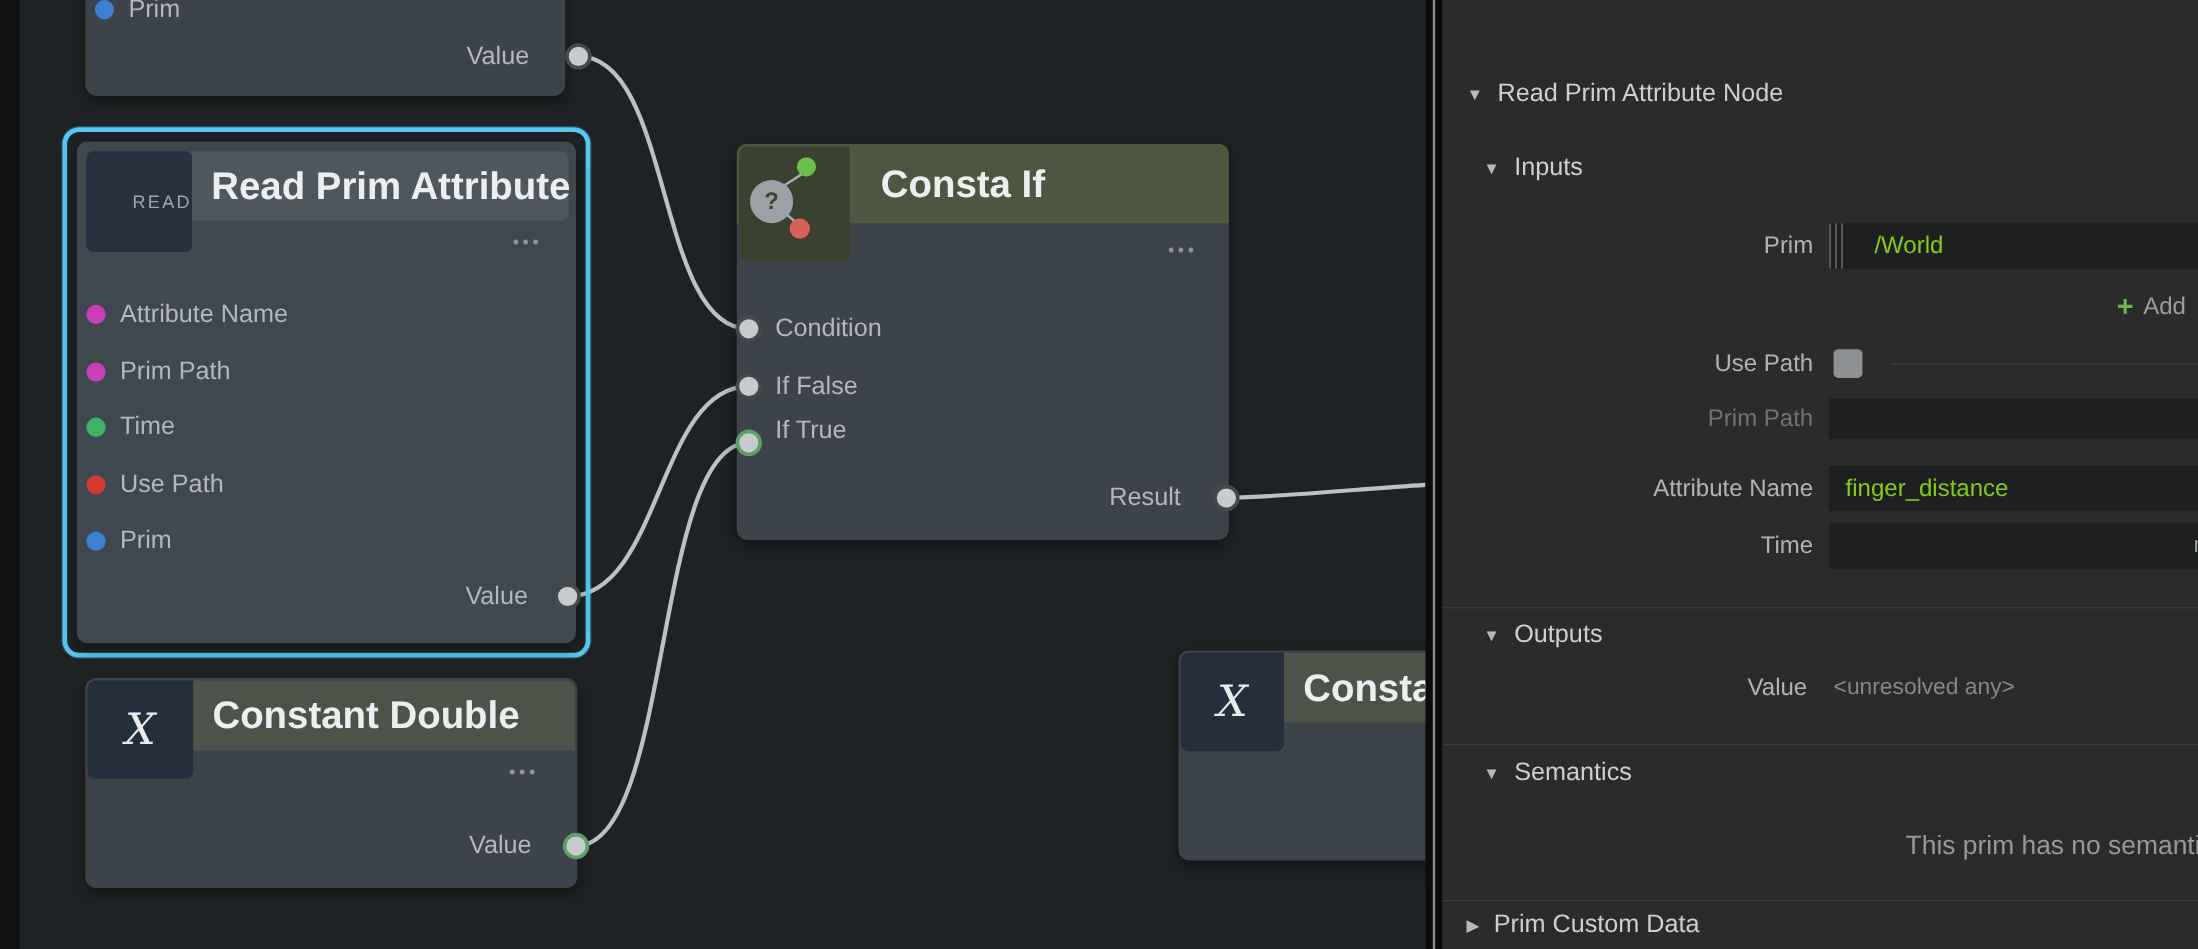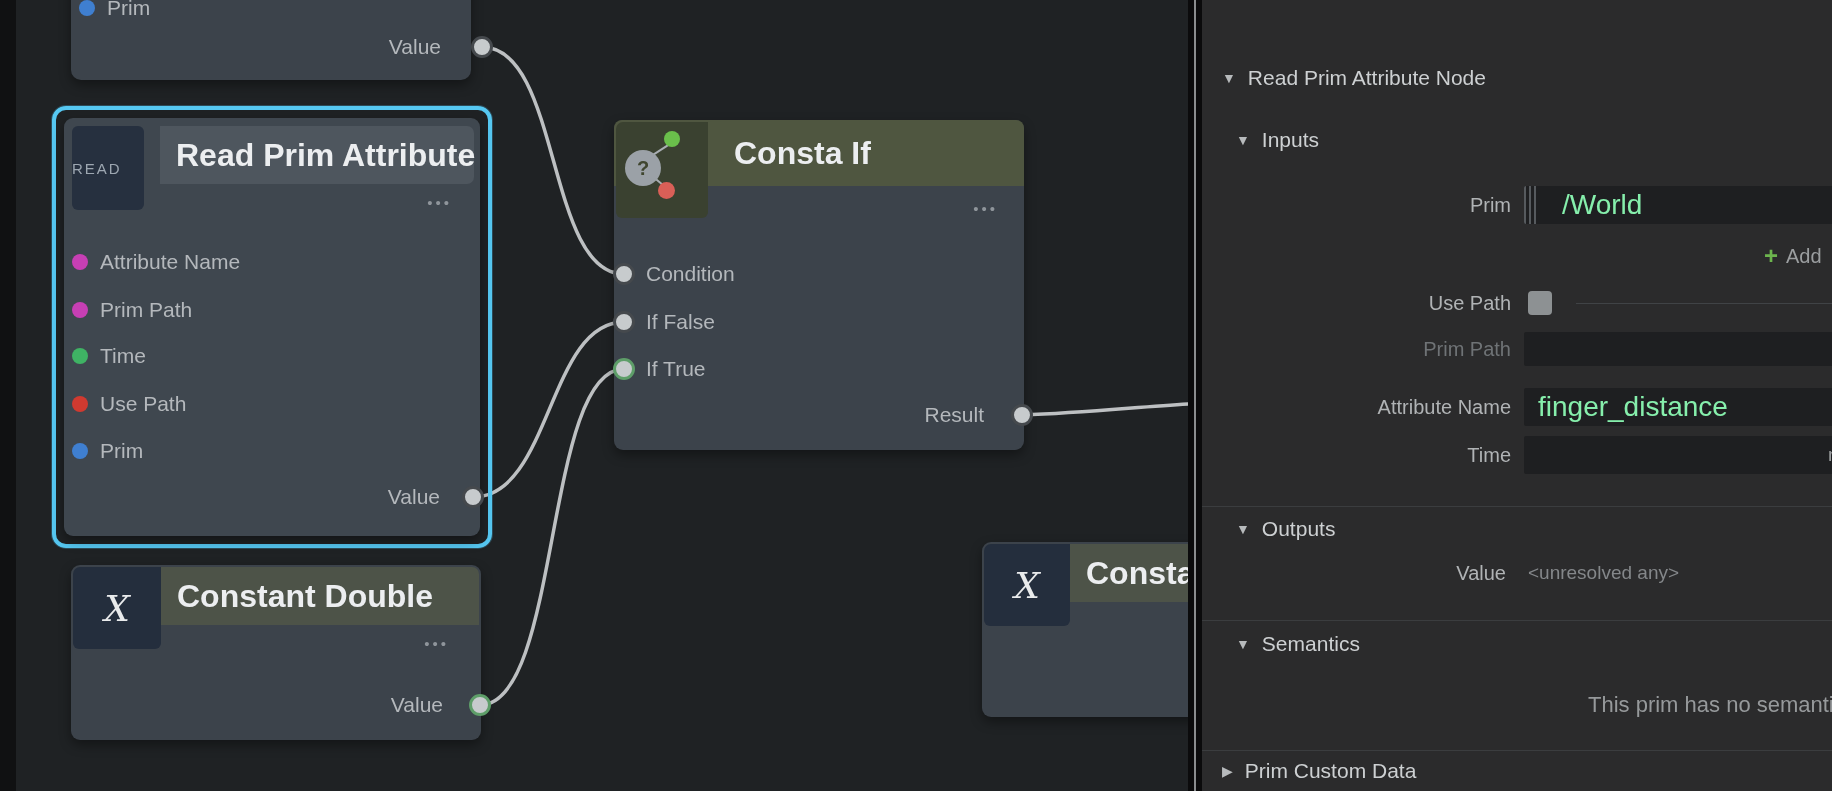--- a/index.html
+++ b/index.html
@@ -20,21 +20,21 @@
   .port-label { margin-left:12px; font-size:21px; color:#b4b8bc; white-space:nowrap; }
   .out-row { position:absolute; left:0; right:0; height:30px; display:flex; align-items:center; justify-content:flex-end; }
   .out-row .port-label { margin-left:0; }
 
   .conn { position:absolute; width:22px; height:22px; border-radius:50%; background:#c7cbcd; border:3px solid #45494d; }
   .conn.green { border-color:#5e9e69; }
 
   
   #selection-outline { position:absolute; left:36px; top:106px; width:440px; height:442px; border:4px solid #56c8f2; border-radius:14px; box-shadow:0 0 0 1px rgba(86,200,242,.25); }
   #node-rpa { left:48px; top:118px; width:416px; height:418px; background:#3f474f; }
-  .rpa-badge { position:absolute; left:8px; top:8px; width:72px; height:84px; background:#26303f; border-radius:6px; display:flex; align-items:center; justify-content:flex-start; font-size:15px; letter-spacing:2px; color:#9da7b1; }
+  .rpa-badge { position:absolute; left:8px; top:8px; width:88px; height:84px; background:#26303f; border-radius:6px; display:flex; align-items:center; justify-content:flex-end; font-size:15px; letter-spacing:2px; color:#9da7b1; }
   .rpa-titlebar { position:absolute; left:96px; top:8px; width:314px; height:58px; background:#4e565e; border-radius:0 7px 7px 0; display:flex; align-items:center; padding-left:16px; }
 
   
   #node-top { left:55px; top:-36px; width:400px; height:116px; border-radius:10px; }
 
   
   #node-selectif { left:598px; top:120px; width:410px; height:330px; }
   .si-header { position:absolute; left:0; top:0; width:100%; height:66px; background:#4f5640; border-radius:8px 8px 0 0; display:flex; align-items:center; padding-left:120px; }
   .si-badge { position:absolute; left:2px; top:2px; width:92px; height:96px; background:#3a4130; border-radius:7px 0 6px 6px; }
   .si-qcircle { position:absolute; left:9px; top:28px; width:36px; height:36px; border-radius:50%; background:#9ba1a7; display:flex; align-items:center; justify-content:center; font-weight:bold; font-size:20px; color:#40462f; }
@@ -67,21 +67,21 @@
   .sec .tri { font-size:14px; color:#b7babc; flex:none; }
   .sec .sec-title { font-size:21px; color:#cdd0d2; margin-left:12px; white-space:nowrap; }
   .sec.main .tri { margin-left:20px; }
   .sec.sub .tri { margin-left:34px; }
   .sec-border { border-top:1px solid #3b3d3f; }
 
   .prow { position:absolute; left:0; width:100%; }
   .plabel { position:absolute; left:0; top:0; width:309px; height:100%; display:flex; align-items:center; justify-content:flex-end; font-size:20px; color:#b0b3b5; white-space:nowrap; }
   .plabel.disabled { color:#6f7376; }
   .pfield { position:absolute; left:322px; top:0; width:400px; height:100%; background:#1e1f21; border-radius:2px; display:flex; align-items:center; overflow:hidden; }
-  .pfield-text { margin-left:14px; font-size:28px; color:#86efac; white-space:nowrap; }
+  .pfield-text { margin-left:14px; font-size:20px; color:#84cc16; white-space:nowrap; }
   .grip-bar { position:absolute; left:0; top:0; width:12px; height:100%; background:repeating-linear-gradient(90deg,#565a5e 0 2px,transparent 2px 5px); }
   .pfield.with-grip .pfield-text { margin-left:38px; }
   .hint { font-size:19px; color:#84878a; white-space:nowrap; }
   .add-btn { position:absolute; left:562px; top:0; height:100%; display:flex; align-items:center; cursor:pointer; }
   .add-plus { color:#6db54e; font-size:24px; font-weight:bold; }
   .add-text { color:#9b9ea0; font-size:20px; margin-left:8px; }
   .slider-line { position:absolute; left:374px; top:50%; width:272px; height:1px; background:#404346; }
   .sem-text { position:absolute; left:386px; top:0; height:100%; display:flex; align-items:center; font-size:22px; color:#96999b; white-space:nowrap; }
   .nan-text { position:absolute; left:304px; font-size:19px; color:#9b9ea0; white-space:nowrap; }
 </style>
@@ -156,21 +156,21 @@
         <span class="si-dot-red"></span>
       </div>
       <div class="menu-dots" style="right:26px; top:80px">•••</div>
 
       <div class="port-row" style="top:139px; left:20px">
         <span class="port-label">Condition</span>
       </div>
       <div class="port-row" style="top:187px; left:20px">
         <span class="port-label">If False</span>
       </div>
-      <div class="port-row" style="top:234px; left:20px">
+      <div class="port-row" style="top:224px; left:20px">
         <span class="port-label">If True</span>
       </div>
       <div class="out-row" style="top:280px; padding-right:40px">
         <span class="port-label">Result</span>
       </div>
     </div>
 
     <div class="node" id="node-constd">
       <div class="const-badge">
         <span>X</span>

